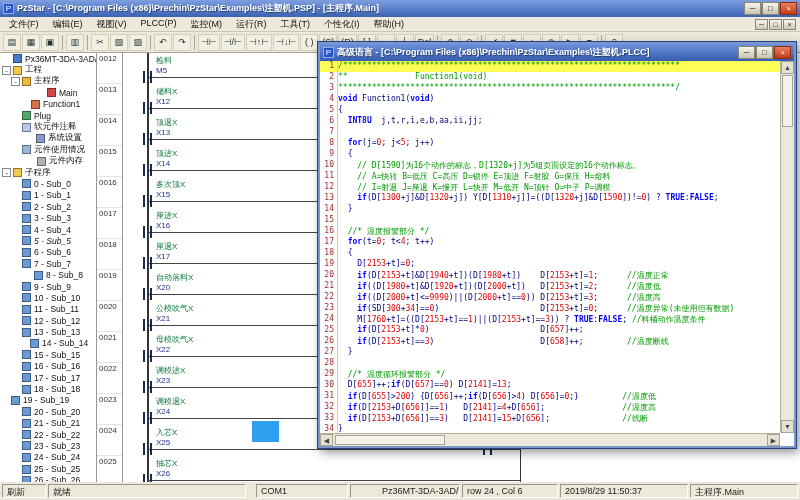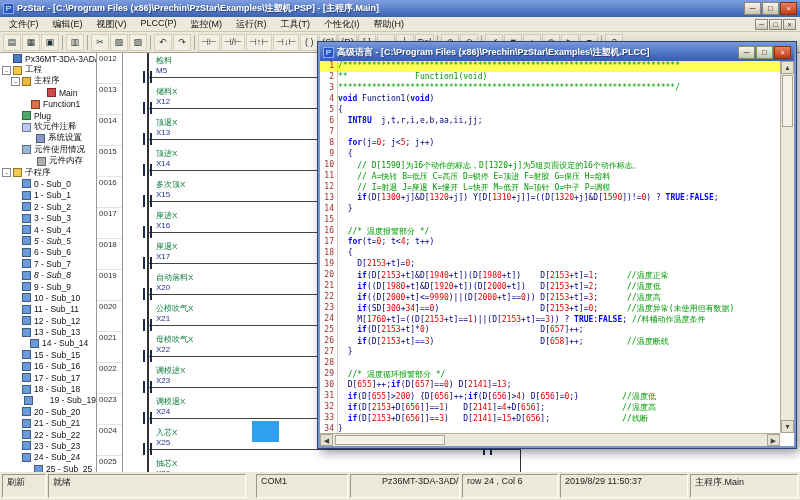--- a/index.html
+++ b/index.html
@@ -74,21 +74,21 @@
   .c-num{color:#e00000;}
   .c-com{color:#009900;}
   .cw-vscroll{position:absolute;right:0;top:17px;width:14px;bottom:13px;background:#ece9da;border-left:1px solid #b4b0a0;}
   .cw-hscroll{position:absolute;left:0;right:14px;bottom:0;height:13px;background:#ece9da;border-top:1px solid #b4b0a0;}
   .sarrow{width:100%;height:13px;font-size:7px;line-height:12px;text-align:center;background:#e6e2d2;border:1px solid #a8a494;color:#444;}
   .vthumb{position:absolute;top:14px;left:1px;right:1px;height:52px;background:#f5f3e9;border:1px solid #a8a494;}
   .harrow{position:absolute;top:0;width:13px;height:12px;font-size:7px;line-height:11px;text-align:center;background:#e6e2d2;border:1px solid #a8a494;color:#444;}
   .hthumb{position:absolute;top:1px;left:15px;width:110px;height:10px;background:#f5f3e9;border:1px solid #a8a494;}
 
   
-  .statusbar{position:absolute;left:0;right:0;bottom:0;height:28px;background:#ece9da;display:flex;gap:2px;
+  .statusbar{position:absolute;left:0;right:0;bottom:0;height:18px;background:#ece9da;display:flex;gap:2px;
     padding:2px;font-size:9px;color:#222;}
   .sb-cell{border:1px solid;border-color:#9a9688 #fff #fff #9a9688;padding:1px 4px;white-space:nowrap;overflow:hidden;}
   .sb-cell:nth-child(1){width:44px;}
   .sb-cell:nth-child(2){width:198px;}
   .sb-cell:nth-child(3){width:92px;margin-left:8px;}
   .sb-cell:nth-child(4){width:110px;padding-left:31px;}
   .sb-cell:nth-child(5){width:96px;}
   .sb-cell:nth-child(6){width:128px;}
   .sb-cell:nth-child(7){flex:1;}
 </style>
@@ -254,21 +254,21 @@
       <div class="tree-item" style="padding-left: 11px;">
         <div class="tspace"></div>
         <div class="ticon ti-sub"></div>
         <div>6 - Sub_6</div>
       </div>
       <div class="tree-item" style="padding-left: 11px;">
         <div class="tspace"></div>
         <div class="ticon ti-sub"></div>
         <div>7 - Sub_7</div>
       </div>
-      <div class="tree-item" style="padding-left: 11px; font-style: italic;">
+      <div class="tree-item" style="padding-left: 23px;">
         <div class="tspace"></div>
         <div class="ticon ti-sub"></div>
         <div>8 - Sub_8</div>
       </div>
       <div class="tree-item" style="padding-left: 11px;">
         <div class="tspace"></div>
         <div class="ticon ti-sub"></div>
         <div>9 - Sub_9</div>
       </div>
       <div class="tree-item" style="padding-left: 11px;">
@@ -309,21 +309,21 @@
       <div class="tree-item" style="padding-left: 11px;">
         <div class="tspace"></div>
         <div class="ticon ti-sub"></div>
         <div>17 - Sub_17</div>
       </div>
       <div class="tree-item" style="padding-left: 11px;">
         <div class="tspace"></div>
         <div class="ticon ti-sub"></div>
         <div>18 - Sub_18</div>
       </div>
-      <div class="tree-item" style=" justify-content: space-between;">
+      <div class="tree-item" style="">
         <div class="tspace"></div>
         <div class="ticon ti-sub"></div>
         <div>19 - Sub_19</div>
       </div>
       <div class="tree-item" style="padding-left: 11px;">
         <div class="tspace"></div>
         <div class="ticon ti-sub"></div>
         <div>20 - Sub_20</div>
       </div>
       <div class="tree-item" style="padding-left: 11px;">
@@ -339,21 +339,21 @@
       <div class="tree-item" style="padding-left: 11px;">
         <div class="tspace"></div>
         <div class="ticon ti-sub"></div>
         <div>23 - Sub_23</div>
       </div>
       <div class="tree-item" style="padding-left: 11px;">
         <div class="tspace"></div>
         <div class="ticon ti-sub"></div>
         <div>24 - Sub_24</div>
       </div>
-      <div class="tree-item" style="padding-left: 23px; align-items: flex-end;">
+      <div class="tree-item" style="padding-left: 11px; align-items: flex-end;">
         <div class="tspace"></div>
         <div class="ticon ti-sub"></div>
         <div>25 - Sub_25</div>
       </div>
       <div class="tree-item" style="padding-left: 11px;">
         <div class="tspace"></div>
         <div class="ticon ti-sub"></div>
         <div>26 - Sub_26</div>
       </div>
     </div>

